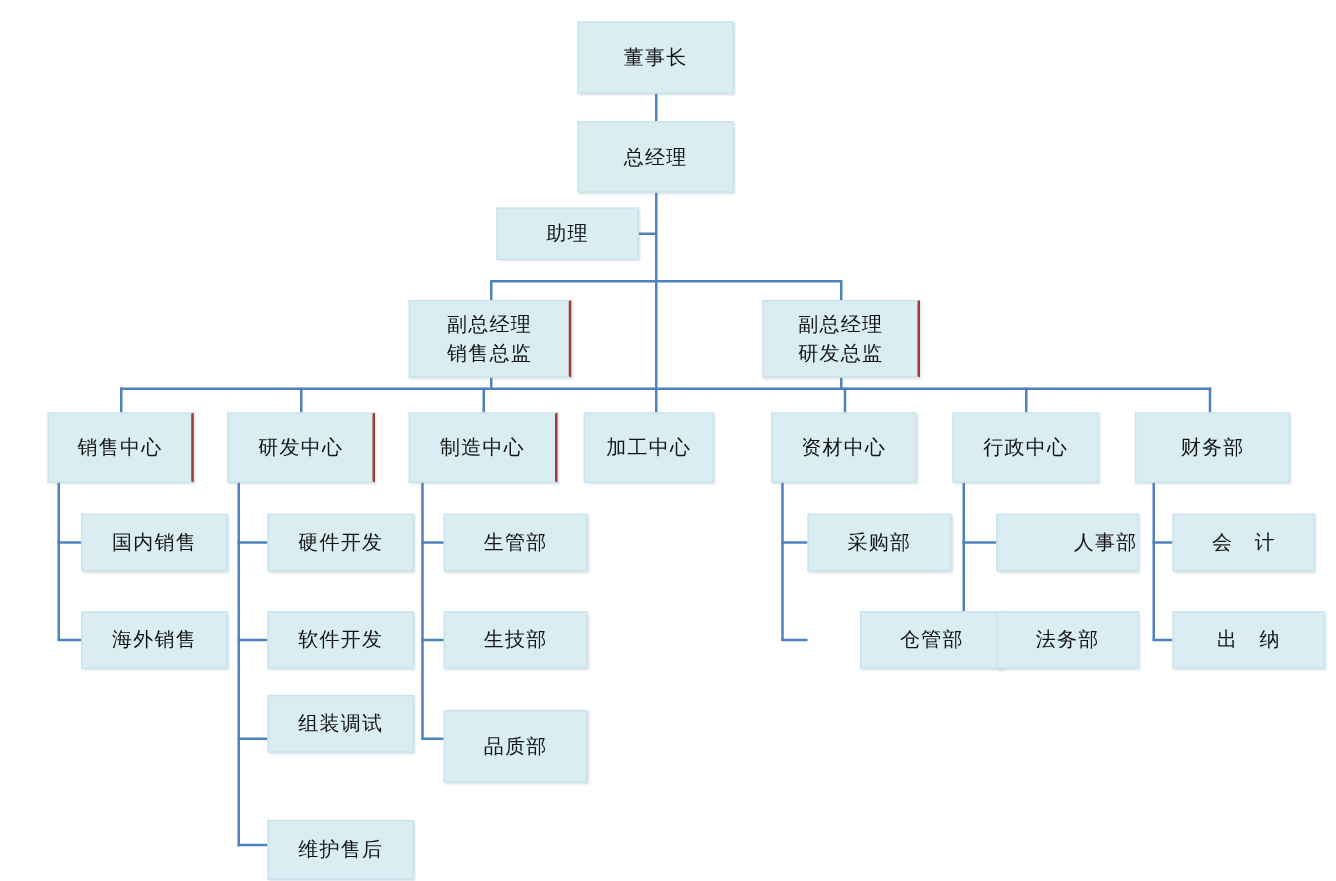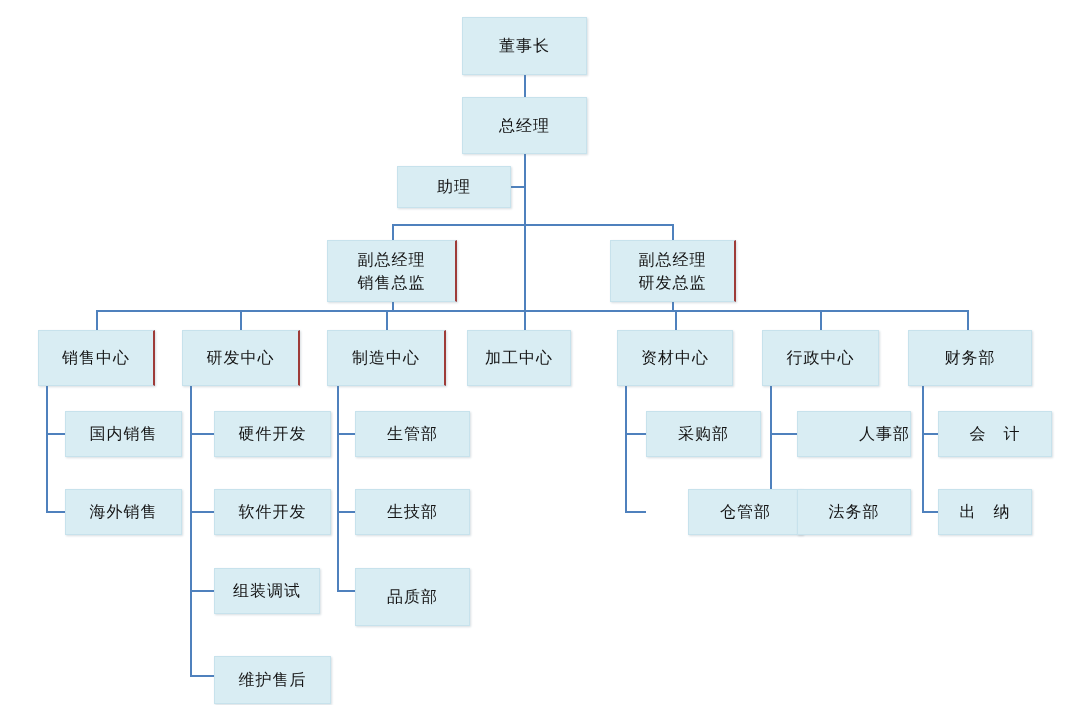--- a/index.html
+++ b/index.html
@@ -116,21 +116,21 @@
   <div class="node" style="left:65px;top:411px;width:117px;height:46px;">
     <span>国内销售</span>
   </div>
 
   <div class="node" style="left:214px;top:411px;width:117px;height:46px;">
     <span>硬件开发</span>
   </div>
   <div class="node" style="left:214px;top:489px;width:117px;height:46px;">
     <span>软件开发</span>
   </div>
-  <div class="node" style="left:214px;top:568px;width:106px;height:46px;">
+  <div class="node" style="left:214px;top:556px;width:117px;height:46px;">
     <span>组装调试</span>
   </div>
   <div class="node" style="left:214px;top:656px;width:117px;height:48px;">
     <span>维护售后</span>
   </div>
 
   <div class="node" style="left:355px;top:411px;width:115px;height:46px;">
     <span>生管部</span>
   </div>
   <div class="node" style="left:355px;top:489px;width:115px;height:46px;">
@@ -150,17 +150,17 @@
   <div class="node" style="left:797px;top:411px;width:114px;height:46px;align-items:flex-end;">
     <span>人事部</span>
   </div>
   <div class="node" style="left:797px;top:489px;width:114px;height:46px;">
     <span>法务部</span>
   </div>
 
   <div class="node" style="left:938px;top:411px;width:114px;height:46px;">
     <span>会　计</span>
   </div>
-  <div class="node" style="left:938px;top:489px;width:94px;height:46px;justify-content:center;">
+  <div class="node" style="left:938px;top:489px;width:122px;height:46px;justify-content:center;">
     <span>出　纳</span>
   </div>
 
 </div>
 
 </body></html>

